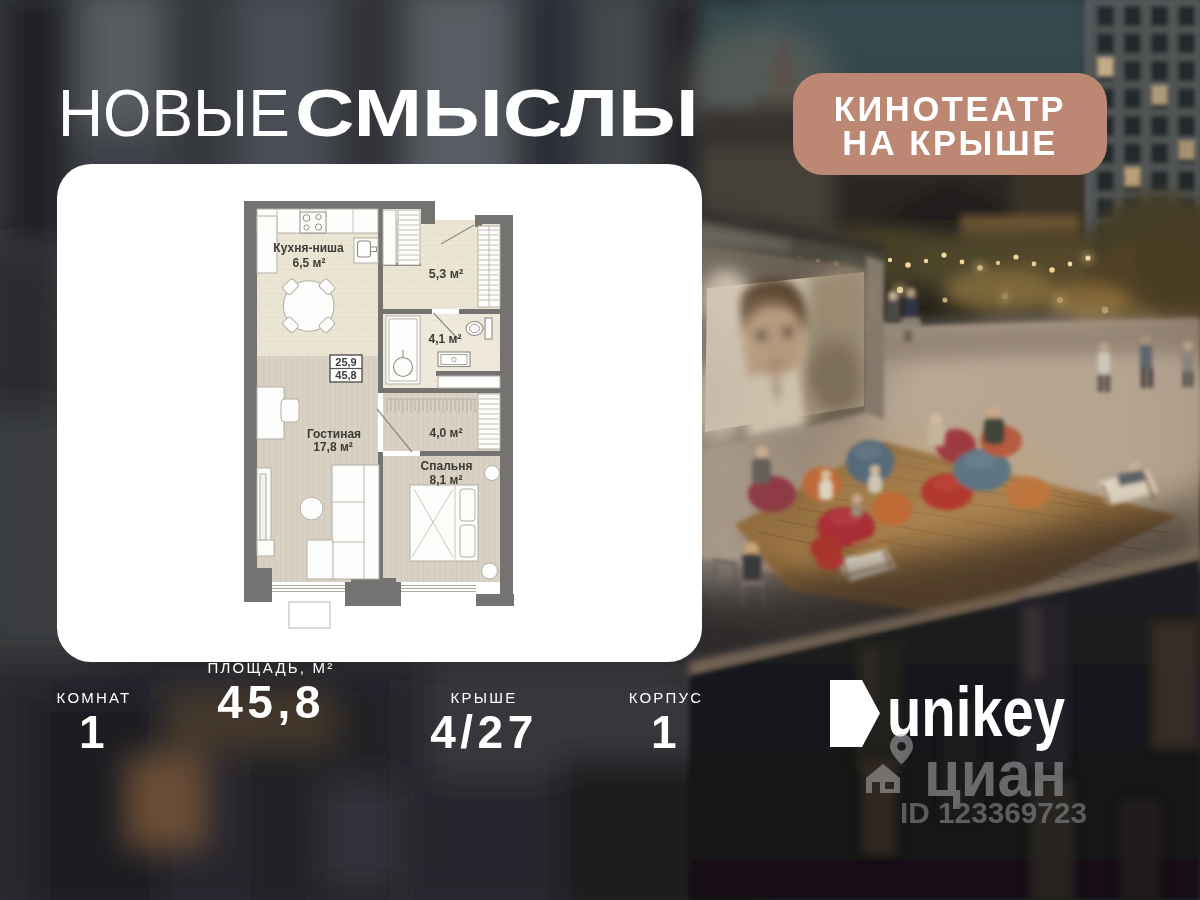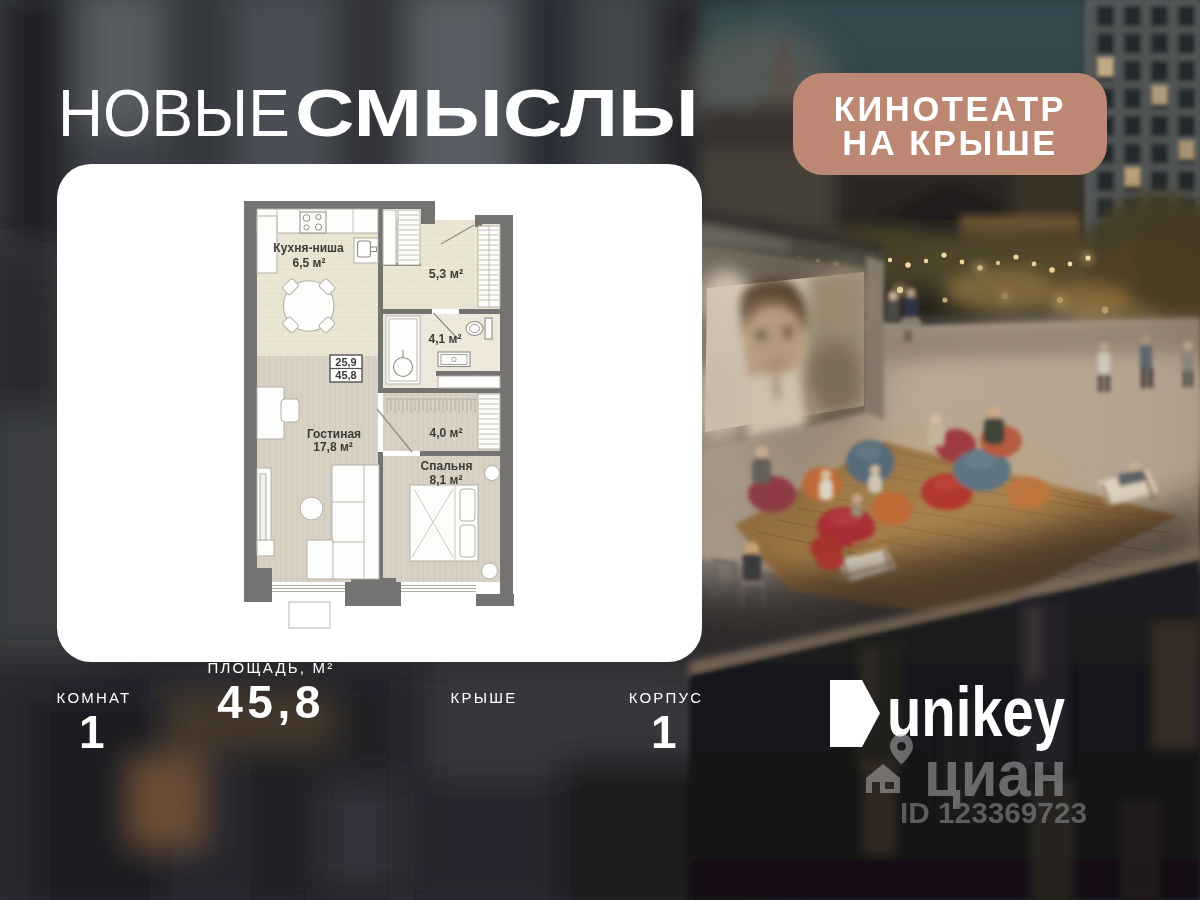--- a/index.html
+++ b/index.html
@@ -599,20 +599,21 @@
 <div class="abs stat" style="left:34px;top:689px;width:120px;">
   <div class="lbl">КОМНАТ</div>
   <div class="val">1</div>
 </div>
 <div class="abs stat" style="left:206px;top:659px;width:130px;">
   <div class="lbl">ПЛОЩАДЬ, М²</div>
   <div class="val">45,8</div>
 </div>
 <div class="abs stat" style="left:424px;top:689px;width:120px;">
   <div class="lbl">КРЫШЕ</div>
+  <div class="val">4/27</div>
 </div>
 <div class="abs stat" style="left:606px;top:689px;width:120px;text-align:center;">
   <div class="lbl">КОРПУС</div>
   <div class="val">1</div>
 </div>
 
 <svg class="abs" style="left:828px;top:676px" width="260" height="80" viewBox="0 0 260 80">
   <polygon points="2,4 34,4 52,37.2 34,71 2,71" fill="#ffffff"></polygon>
   <text x="59" y="60" font-size="70" font-weight="bold" fill="#ffffff" textLength="178" lengthAdjust="spacingAndGlyphs">unikey</text>
 </svg>

